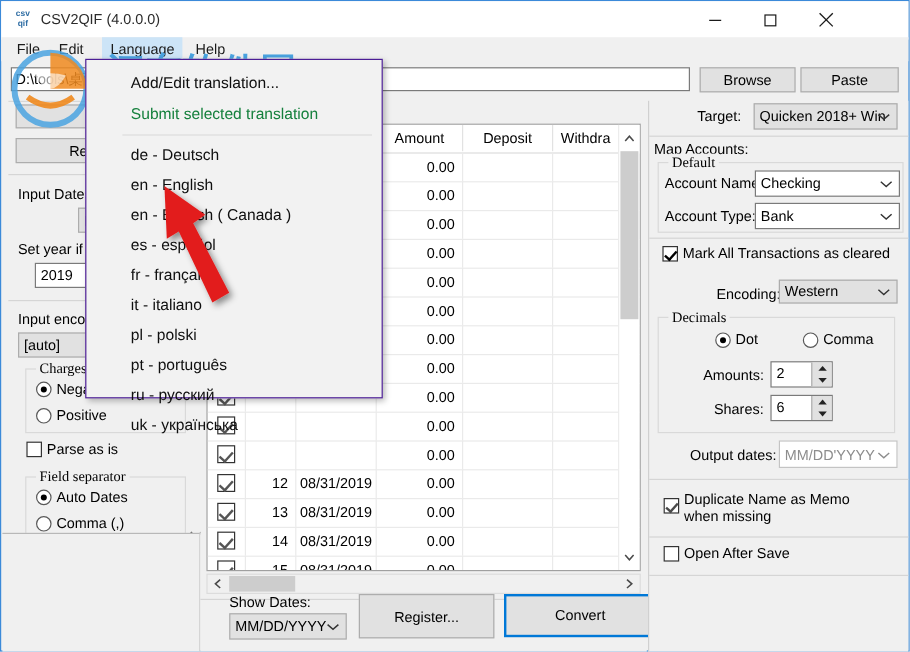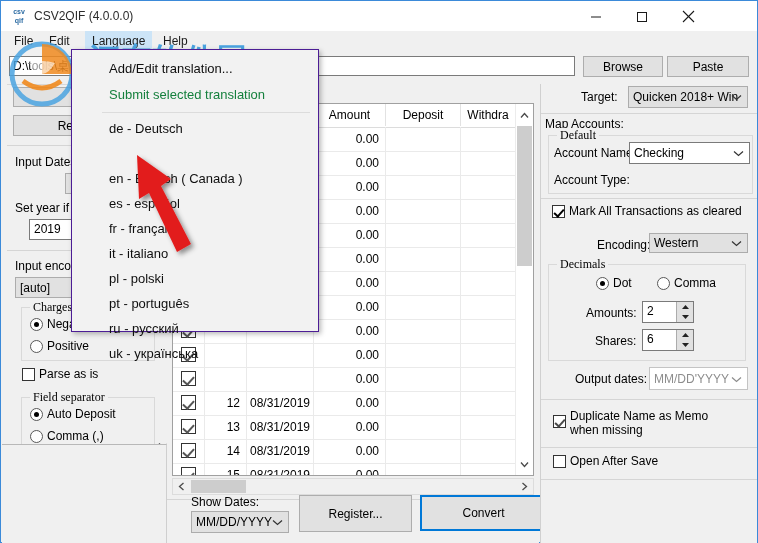--- a/index.html
+++ b/index.html
@@ -336,21 +336,21 @@
 
     <div class="checkbox" style="left:15px;top:282px;">
       <span class="box"></span>
       <span class="ctext">Parse as is</span>
     </div>
 
     <div class="groupbox" style="left:14px;top:312px;width:134px;height:90px;">
       <span class="gtitle">Field separator</span>
       <div class="radio on" style="left:8px;top:9px;">
         <span class="dot"></span>
-        <span class="rtext">Auto Deposit</span>
+        <span class="rtext">Auto Dates</span>
       </div>
       <div class="radio" style="left:8px;top:31px;">
         <span class="dot"></span>
         <span class="rtext">Comma (,)</span>
       </div>
       <div class="radio" style="left:8px;top:53px;">
         <span class="dot"></span>
         <span class="rtext">Semicolon (;)</span>
       </div>
       <div class="radio" style="left:8px;top:75px;">
@@ -598,20 +598,28 @@
       <span class="lbl" style="left:5px;top:10px;">Account Name:</span>
       <div class="combo white" style="left:80px;top:6px;width:121px;height:22px;">
         <span>Checking</span>
         <span class="chev">
           <svg width="11" height="7" viewBox="0 0 11 7">
               <polyline points="1,1.5 5.5,5.5 10,1.5" fill="none" stroke="#333" stroke-width="1.2"></polyline>
             </svg>
         </span>
       </div>
       <span class="lbl" style="left:5px;top:37px;">Account Type:</span>
+      <div class="combo white" style="left:80px;top:33px;width:121px;height:22px;">
+        <span>Bank</span>
+        <span class="chev">
+          <svg width="11" height="7" viewBox="0 0 11 7">
+              <polyline points="1,1.5 5.5,5.5 10,1.5" fill="none" stroke="#333" stroke-width="1.2"></polyline>
+            </svg>
+        </span>
+      </div>
     </div>
 
     <div class="rsep" style="top:114px;"></div>
 
     <div class="checkbox on" style="left:11px;top:120px;">
       <span class="box"></span>
       <span class="ctext">Mark All Transactions as cleared</span>
     </div>
 
     <div class="lbl" style="left:56px;top:154px;">Encoding:</div>
@@ -623,21 +631,21 @@
           </svg>
       </span>
     </div>
 
     <div class="groupbox" style="left:7px;top:180px;width:198px;height:97px;">
       <span class="gtitle">Decimals</span>
       <div class="radio on" style="left:47px;top:11px;">
         <span class="dot"></span>
         <span class="rtext">Dot</span>
       </div>
-      <div class="radio" style="left:108px;top:11px;">
+      <div class="radio" style="left:120px;top:11px;">
         <span class="dot"></span>
         <span class="rtext">Comma</span>
       </div>
 
       <span class="lbl" style="left:37px;top:41px;">Amounts:</span>
       <div class="spin" style="left:93px;top:36px;width:52px;height:22px;">
         <span>2</span>
         <span class="sbtns">
           <span class="sup">
             <svg width="9" height="6" viewBox="0 0 9 6">
@@ -708,20 +716,21 @@
   <div class="wm wm-cn">河东软件园</div>
   <div class="wm wm-url">
     <span class="g">www.</span><span class="r">pc0359</span><span class="g">.cn</span>
   </div>
 
   <div class="dropdown">
     <div class="dd-item" style="top:6px;">Add/Edit translation...</div>
     <div class="dd-item disabled" style="top:32px;">Submit selected translation</div>
     <div class="dd-sep" style="top:62px;"></div>
     <div class="dd-item" style="top:66px;">de - Deutsch</div>
+    <div class="dd-item" style="top:91px;">en - English</div>
     <div class="dd-item" style="top:116px;">en - English ( Canada )</div>
     <div class="dd-item" style="top:141px;">es - español</div>
     <div class="dd-item" style="top:166px;">fr - français</div>
     <div class="dd-item" style="top:191px;">it - italiano</div>
     <div class="dd-item" style="top:216px;">pl - polski</div>
     <div class="dd-item" style="top:241px;">pt - português</div>
     <div class="dd-item" style="top:266px;">ru - русский</div>
     <div class="dd-item" style="top:291px;">uk - українська</div>
   </div>
 

